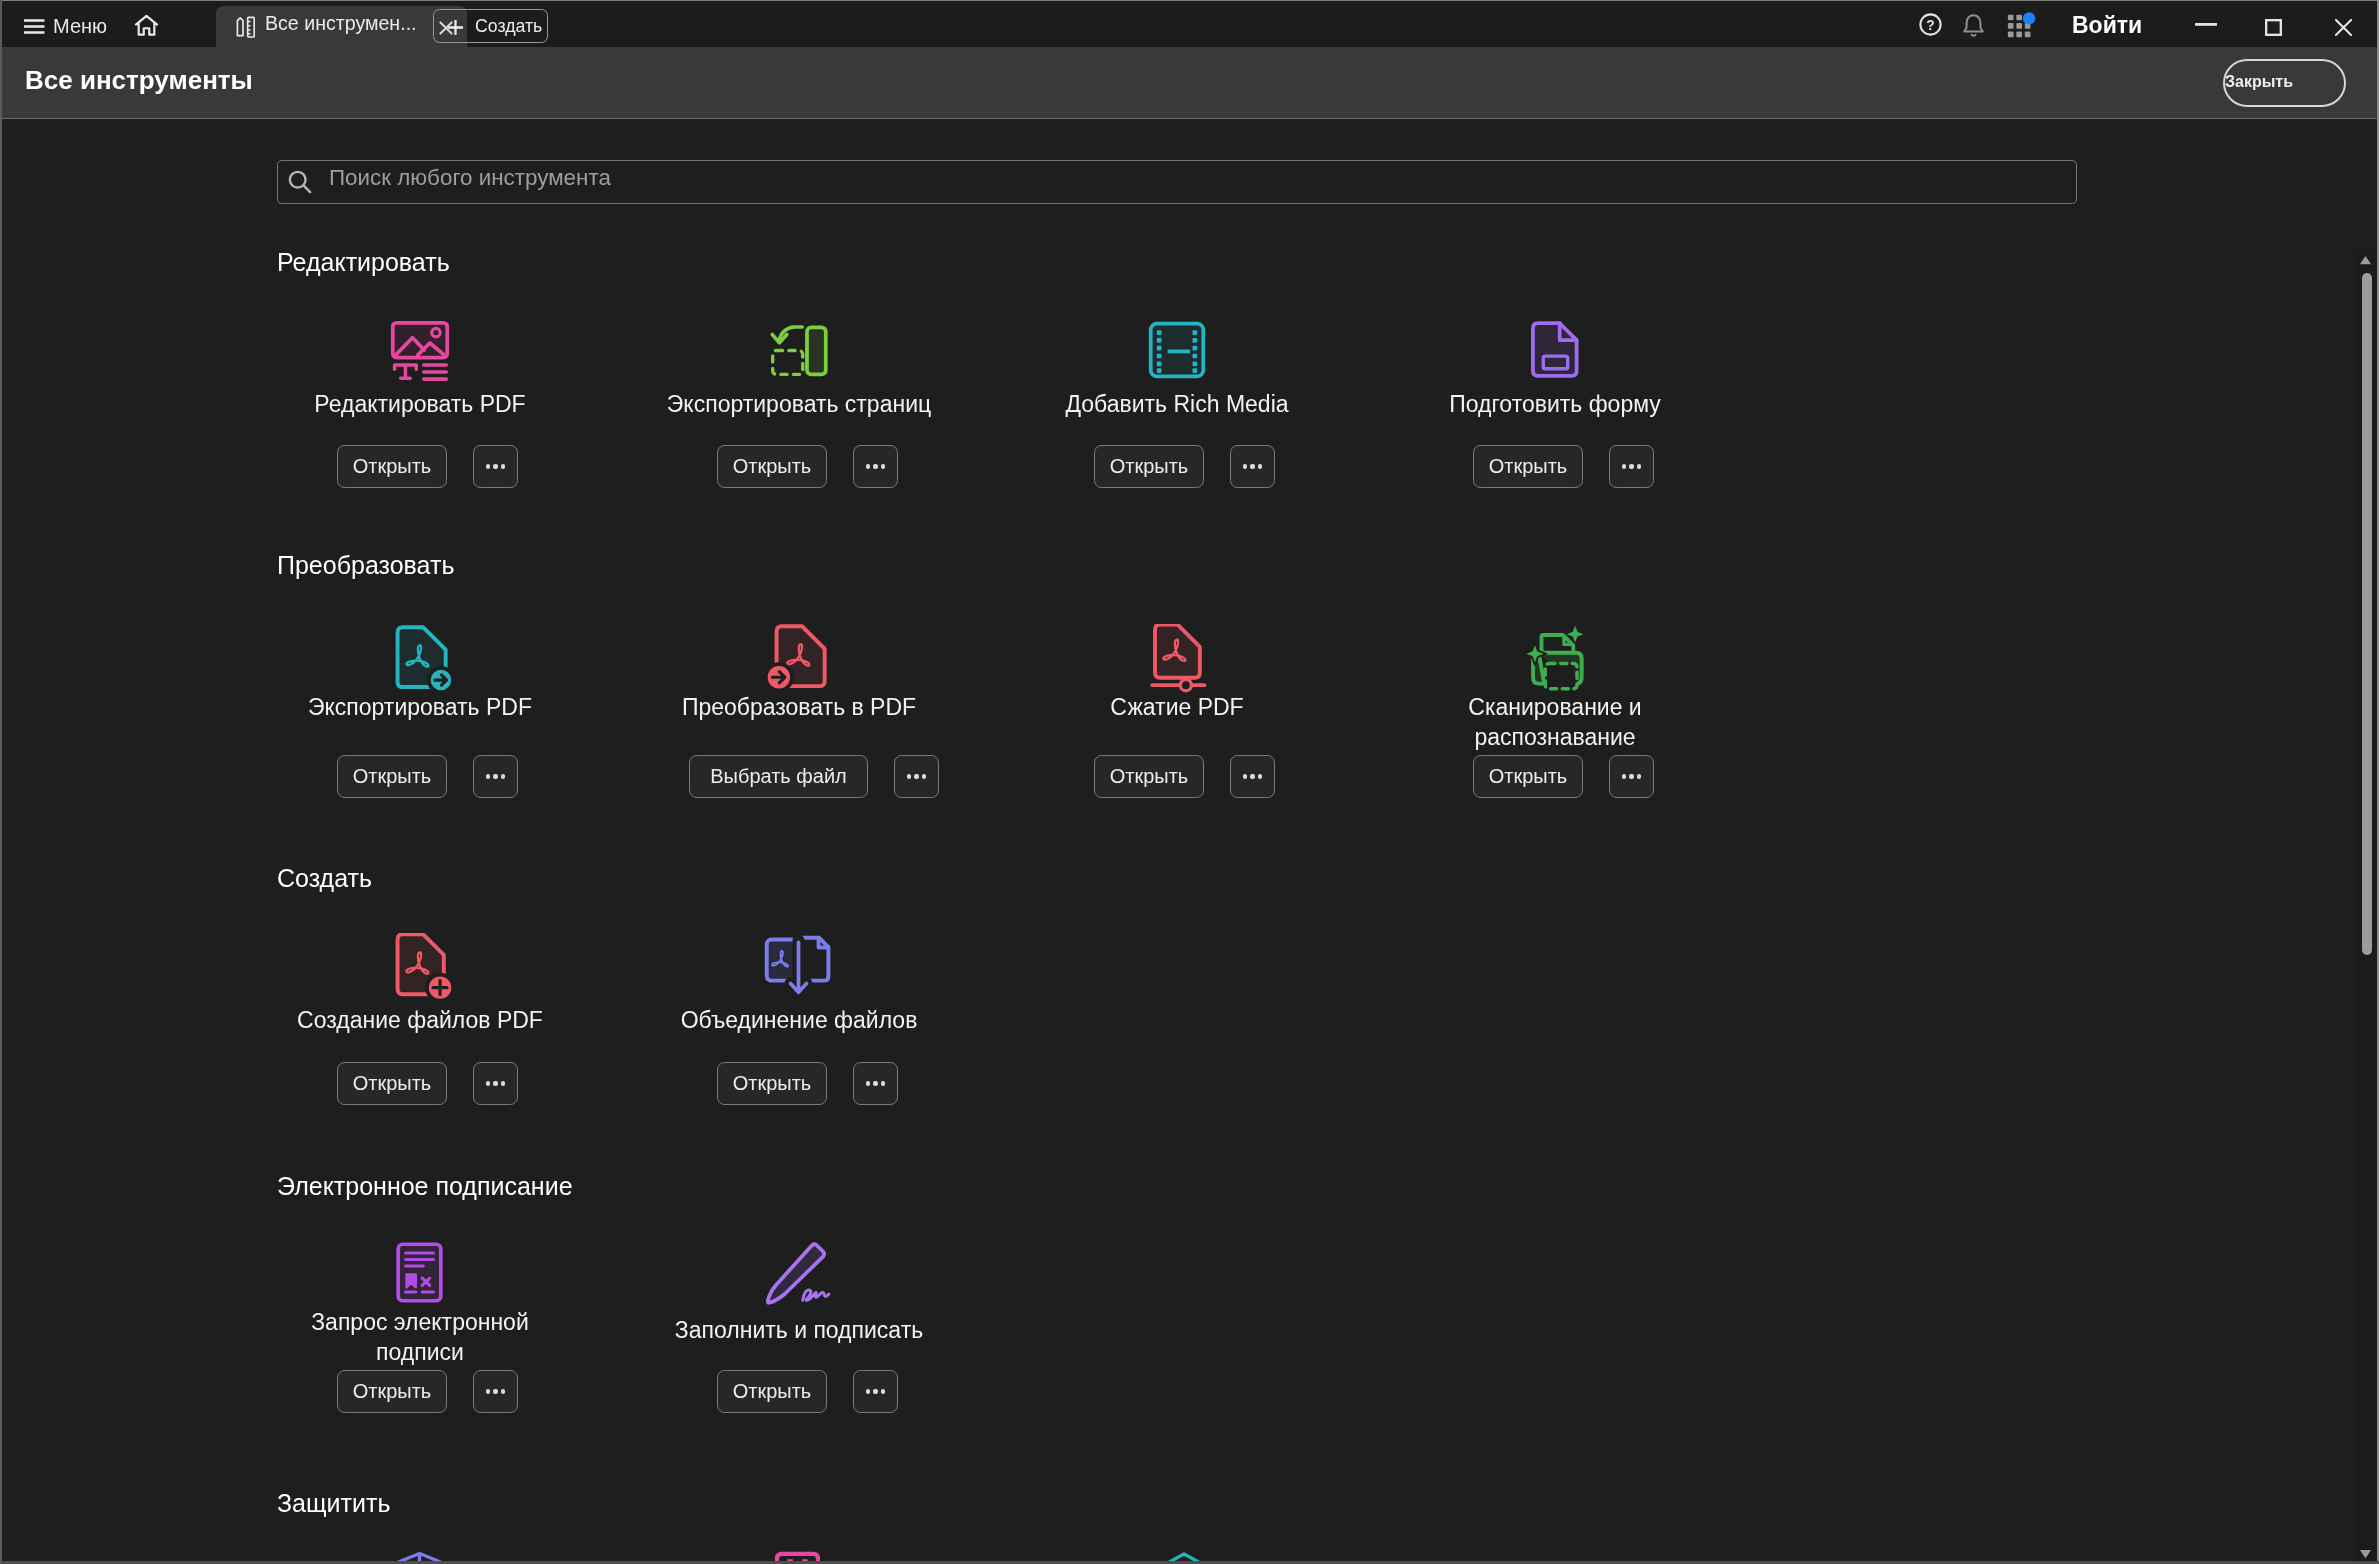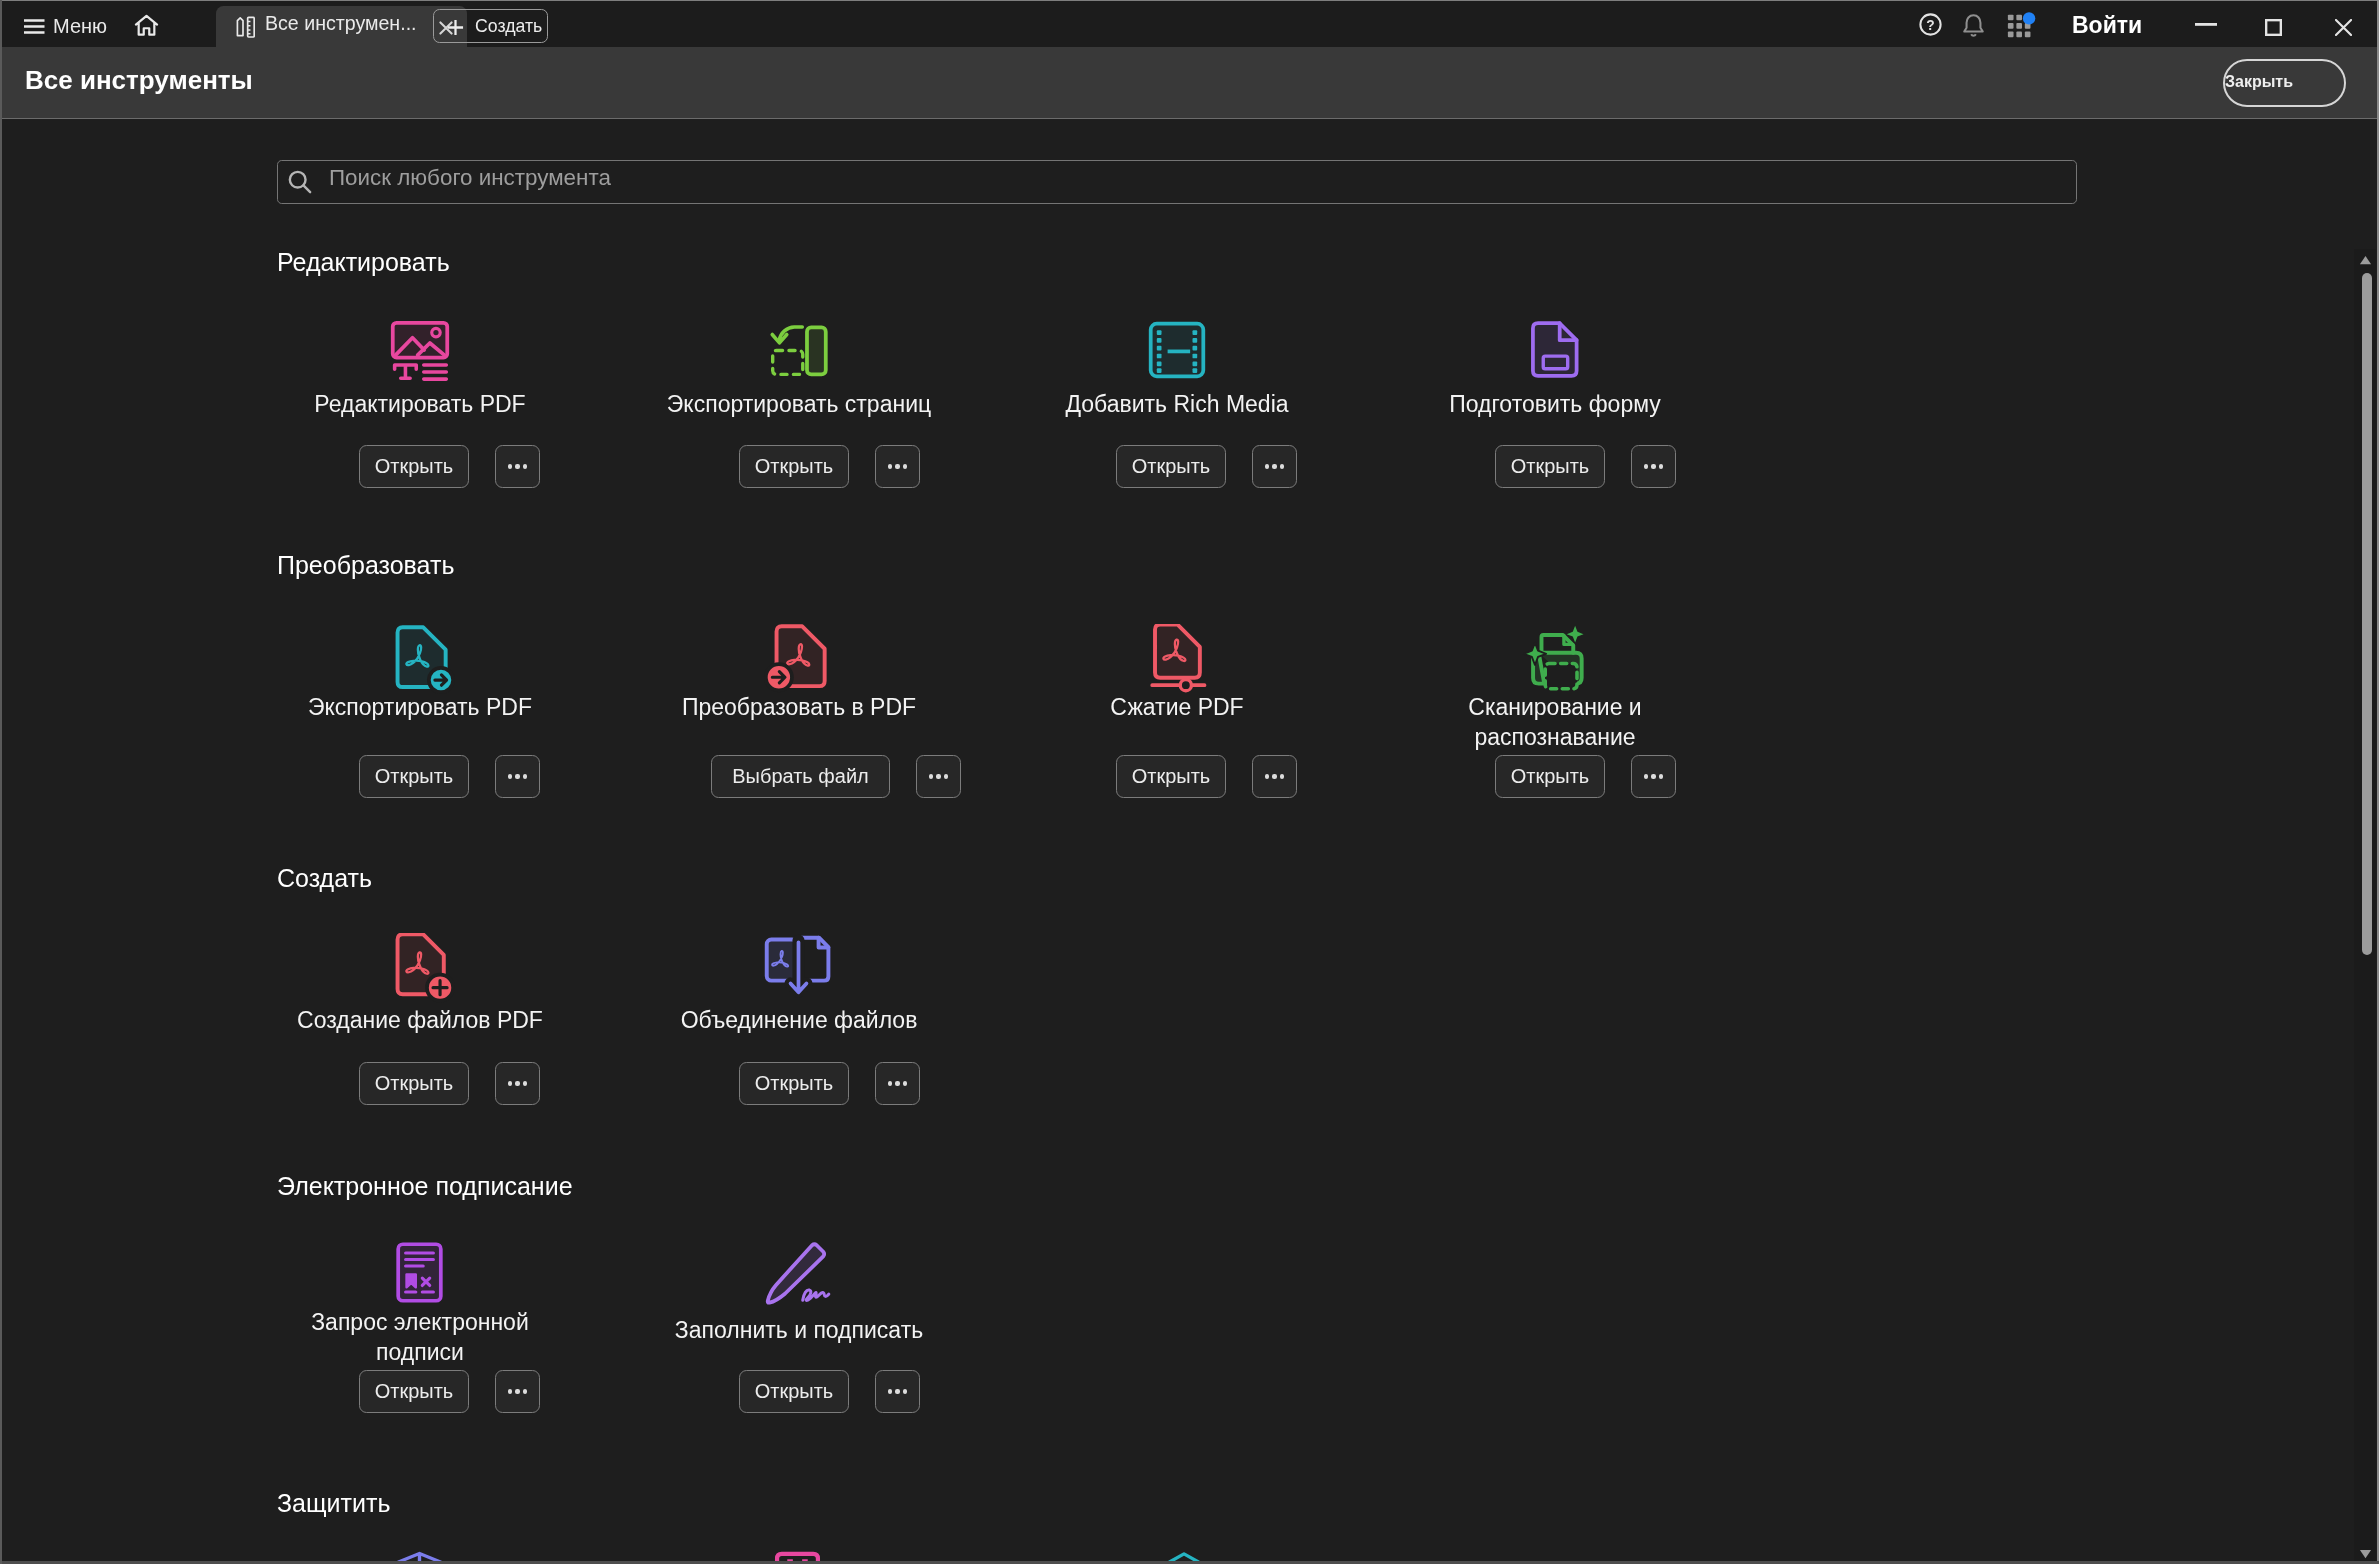--- a/index.html
+++ b/index.html
@@ -14,21 +14,21 @@
 #newbtn { position:absolute; left:433px; top:8.4px; width:115px; height:34px; border:1.9px solid #9a9a9a; border-radius:6.5px; color:#ededed; font-size:17.7px; }
 #menu-txt { position:absolute; left:53px; top:14px; color:#e9e9e9; font-size:20px; }
 #signin { position:absolute; left:2063px; top:11.2px; color:#fff; font-size:23px; font-weight:bold;margin-left:9px; }
 #alltools { position:absolute; left:25px; top:18.6px; color:#fff; font-size:26px; font-weight:bold; line-height:1.1; }
 #closebtn { position:absolute; left:2223px; top:12px; width:123px; height:48px; border:2.8px solid #d6d6d6; border-radius:24px; color:#efefef; font-size:16px; font-weight:bold; line-height:41px; }
 #search { position:absolute; left:277px; top:40px; width:1800px; height:44px; border:1.9px solid #757575; border-radius:4.7px; }
 #search .ph { position:absolute; left:51px; top:3.7px; font-size:22.4px; color:#9e9e9e; }
 .sec { position:absolute; color:#fff; font-size:25px; font-weight:normal; line-height:1; }
 .icon { position:absolute; }
 .label { position:absolute; width:280px; text-align:center; color:#f3f3f3; font-size:23px; line-height:30px; }
-.btns { position:absolute; display:flex; gap:26px;margin-left:22px; }
+.btns { position:absolute; display:flex; gap:26px; }
 .btn { height:43px; border:1.9px solid #7c7c7c; border-radius:7.5px; background:#272727; color:#ececec; font-size:20px; display:flex; align-items:center; justify-content:center; white-space:nowrap; }
 .btn.open { width:110px; }
 .btn.dots { width:45px; }
 .dotsym { display:flex; gap:3.7px; align-items:center; }
 .dotsym i { width:4.2px; height:4.2px; border-radius:50%; background:#dcdcdc; }
 #scrollbar { position:absolute; left:2354px; top:249px; width:22.4px; height:1315px; background:#1b1b1b; }
 #thumb { position:absolute; left:7.5px; top:24px; width:10.3px; height:682px; border-radius:5.6px; background:#9c9c9c; }
 #rightedge { position:absolute; left:2377px; top:0; width:2.8px; height:1564px; background:#8a8a8a; }
 #botedge { position:absolute; left:0; top:1561px; width:2380px; height:3.7px; background:#4e4e4e; }
 #leftedge { position:absolute; left:0; top:0; width:1.9px; height:1564px; background:#5a5a5a; }

